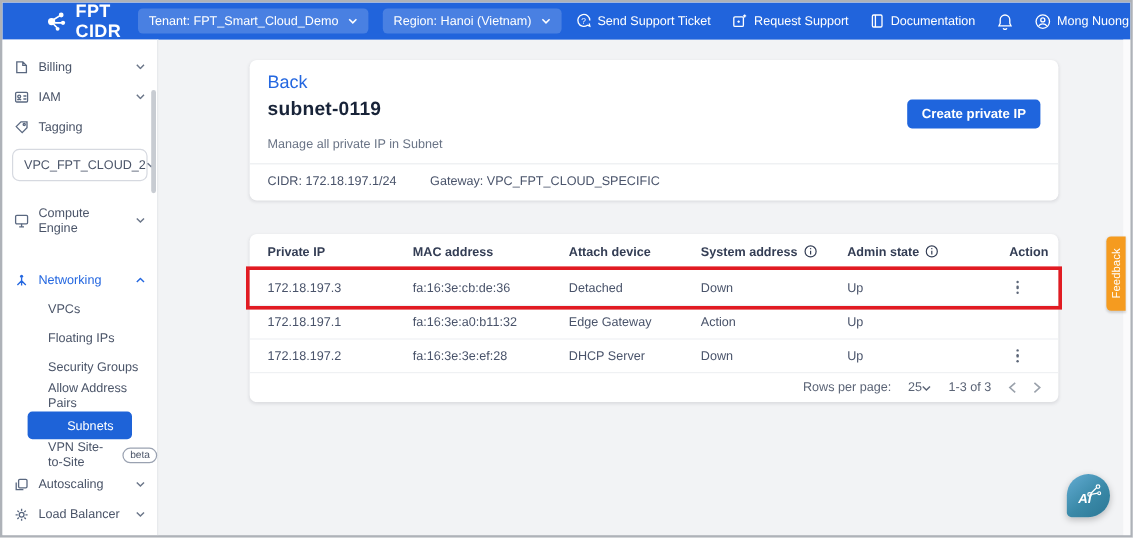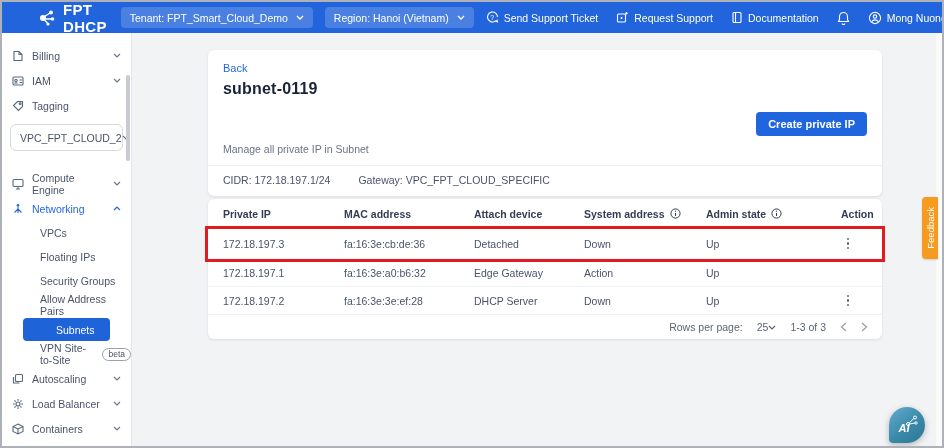--- a/index.html
+++ b/index.html
@@ -21,53 +21,53 @@
   .nav-link { display:flex; align-items:center; gap:5px; cursor:pointer; white-space:nowrap; }
   .icon { display:inline-flex; align-items:center; justify-content:center; }
   
   .page-body { flex:1; display:flex; min-height:0; position:relative; }
   
   .sidebar { width:130px; flex-shrink:0; background:#fff; border-right:1px solid #e3e5e9; padding-top:10px; font-size:10.5px; color:#4a5468; position:relative; }
   .side-item { height:25px; display:flex; align-items:center; gap:8px; padding:0 10px; cursor:pointer; }
   .side-item .chev { margin-left:auto; color:#6b7689; }
   .side-sub { height:24px; display:flex; align-items:center; padding-left:38px; cursor:pointer; gap:5px; }
   .side-sub.active { background:#1e63d8; color:#fff; margin:1px 21px; border-radius:4px; padding-left:33px; height:23px; }
-  .networking-head { color:#2467e0; }
+  .networking-head { color:#2467e0;margin-top:25px; }
   .vpc-select { margin:6px 8px 12px; border:1px solid #d6d9e0; border-radius:6px; height:27px; display:flex; align-items:center; justify-content:space-between; padding:0 9px; cursor:pointer; color:#4a5468; background:#fff; }
   .beta-badge { border:1px solid #9aa2b1; border-radius:8px; font-size:8.5px; padding:0 5px; line-height:11px; color:#4a5468; }
   .side-scrollbar { position:absolute; right:1px; top:42px; width:4px; height:86px; background:#c8ccd2; border-radius:2px; }
   .side-gap { height:8px; }
   
   .main { flex:1; padding:17px 0 0 76px; position:relative; overflow:hidden; }
   .card { width:674px; background:#fff; border-radius:6px; box-shadow:0 1px 3px rgba(16,24,40,.10); }
   .card-head { padding:8px 15px 0; }
-  .back-link { color:#2467e0; font-size:11px; cursor:pointer; display:inline-block; margin:2px 0 6px; }
+  .back-link { color:#2467e0; font-size:15px; cursor:pointer; display:inline-block; margin:2px 0 6px; }
   .title-row { display:flex; align-items:flex-start; }
   .page-title { font-size:16px; font-weight:bold; color:#182338; letter-spacing:.2px; }
   .subtitle { font-size:10.5px; color:#6a7486; margin:7px 0 10px; }
-  .btn-primary { margin-left:auto; background:#1f65dd; color:#fff; border:none; border-radius:4px; font-size:11px; font-weight:bold; padding:6px 12px; cursor:pointer; font-family:inherit;margin-top:32px; }
+  .btn-primary { margin-left:auto; background:#1f65dd; color:#fff; border:none; border-radius:4px; font-size:11px; font-weight:bold; padding:6px 12px; cursor:pointer; font-family:inherit; }
   .info-row { border-top:1px solid #eceef1; display:flex; gap:28px; padding:8px 15px 10px; font-size:10.5px; color:#49536a; }
   
-  .table-card { margin-top:3px; }
+  .table-card { margin-top:28px; }
   .tgrid { display:grid; grid-template-columns:121px 130px 110px 122px 135px 1fr; align-items:center; }
   .tgrid > div { padding-left:15px; }
   .thead { height:30px; font-size:10.5px; font-weight:bold; color:#333d54; border-bottom:1px solid #eceef1; }
   .th-flex { display:flex; align-items:center; gap:5px; }
   .trow { height:28px; font-size:10.5px; color:#49536a; border-bottom:1px solid #eff1f3; position:relative; }
   .trow.highlighted { height:30px; outline:3px solid #e11b22; z-index:2; }
   .kebab { display:flex; flex-direction:column; gap:2px; width:14px; align-items:center; cursor:pointer; }
   .kebab i { width:2.5px; height:2.5px; border-radius:50%; background:#5c6678; }
   .pagination { display:flex; align-items:center; justify-content:flex-end; gap:14px; height:24px; padding:0 14px 0 0; font-size:10.5px; color:#5b6476; }
   .rpp-value { display:flex; align-items:center; gap:0; cursor:pointer; }
   .pg-arrow { color:#9aa1ab; cursor:pointer; display:flex; }
   
   .feedback-tab { position:absolute; right:4px; top:195px; width:16px; height:62px; background:#f59b1f; border-radius:4px 0 0 4px; display:flex; align-items:center; justify-content:center; cursor:pointer; box-shadow:0 1px 2px rgba(0,0,0,.15); }
   .feedback-tab span { writing-mode:vertical-rl; transform:rotate(180deg); color:#fff; font-size:9.5px; }
   .main-scroll-track { position:absolute; right:0; top:0; bottom:0; width:6px; background:#fbfbfc; }
-  .chat-fab { position:absolute; right:17px; bottom:3px; width:36px; height:36px; border-radius:50% 50% 50% 4px; background:linear-gradient(140deg,#5fa9cf 5%,#3a89a8 55%,#2c7795 100%); box-shadow:0 2px 6px rgba(0,0,0,.25); cursor:pointer; display:flex; align-items:center; justify-content:center; }
+  .chat-fab { position:absolute; right:17px; bottom:15px; width:36px; height:36px; border-radius:50% 50% 50% 4px; background:linear-gradient(140deg,#5fa9cf 5%,#3a89a8 55%,#2c7795 100%); box-shadow:0 2px 6px rgba(0,0,0,.25); cursor:pointer; display:flex; align-items:center; justify-content:center; }
   .chat-fab .ai { color:#fff; font-weight:bold; font-style:italic; font-size:11px; position:relative; top:3px; right:3px; }
   svg { display:block; }
 </style>
 </head>
 <body>
 
 <div class="frame">
 
   <div class="navbar">
     <div class="hamburger">
@@ -79,21 +79,21 @@
     <div class="brand">
       <span class="icon">
         <svg width="19" height="18" viewBox="0 0 19 18" fill="none" stroke="#fff" stroke-width="1.4">
           <circle cx="5" cy="9" r="3" fill="#fff" stroke="none"></circle>
           <circle cx="13" cy="3.5" r="2" fill="#fff" stroke="none"></circle>
           <circle cx="14.5" cy="10" r="1.8" fill="#fff" stroke="none"></circle>
           <circle cx="10" cy="15" r="1.6" fill="#fff" stroke="none"></circle>
           <path d="M6.5 7.5 L12 4 M7.5 10 L13.5 10 M6.5 11 L9.5 14"></path>
         </svg>
       </span>
-      <span class="brand-text">FPT DHCP</span>
+      <span class="brand-text">FPT CIDR</span>
     </div>
 
     <div class="nav-pill">
       <span>Tenant: FPT_Smart_Cloud_Demo</span>
       <span class="icon">
         <svg width="8" height="5" viewBox="0 0 8 5">
             <path d="M1 1 L4 4 L7 1" stroke="#fff" stroke-width="1.3" fill="none"></path>
           </svg>
       </span>
     </div>
@@ -354,21 +354,21 @@
               <span class="kebab">
                 <i></i>
                 <i></i>
                 <i></i>
               </span>
             </div>
         </div>
 
         <div class="tgrid trow">
           <div>172.18.197.1</div>
-          <div>fa:16:3e:a0:b6:32</div>
+          <div>fa:16:3e:a0:b11:32</div>
           <div>Edge Gateway</div>
           <div>Action</div>
           <div>Up</div>
           <div></div>
         </div>
 
         <div class="tgrid trow">
           <div>172.18.197.2</div>
           <div>fa:16:3e:3e:ef:28</div>
           <div>DHCP Server</div>

